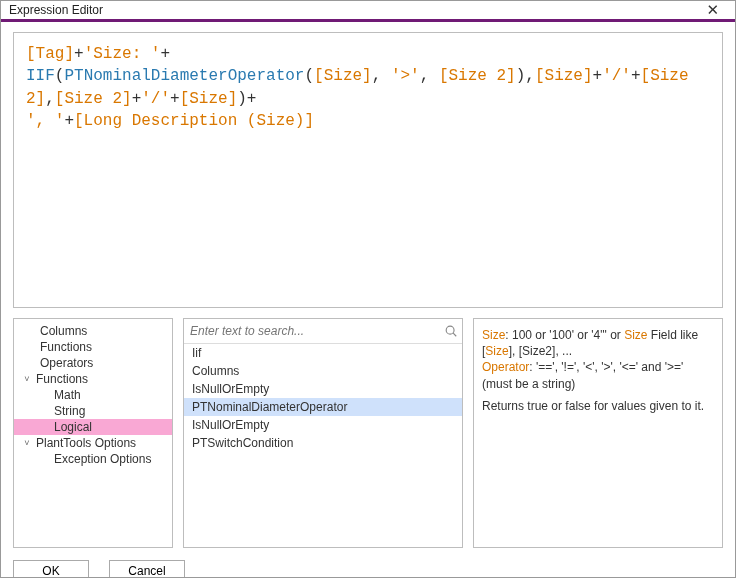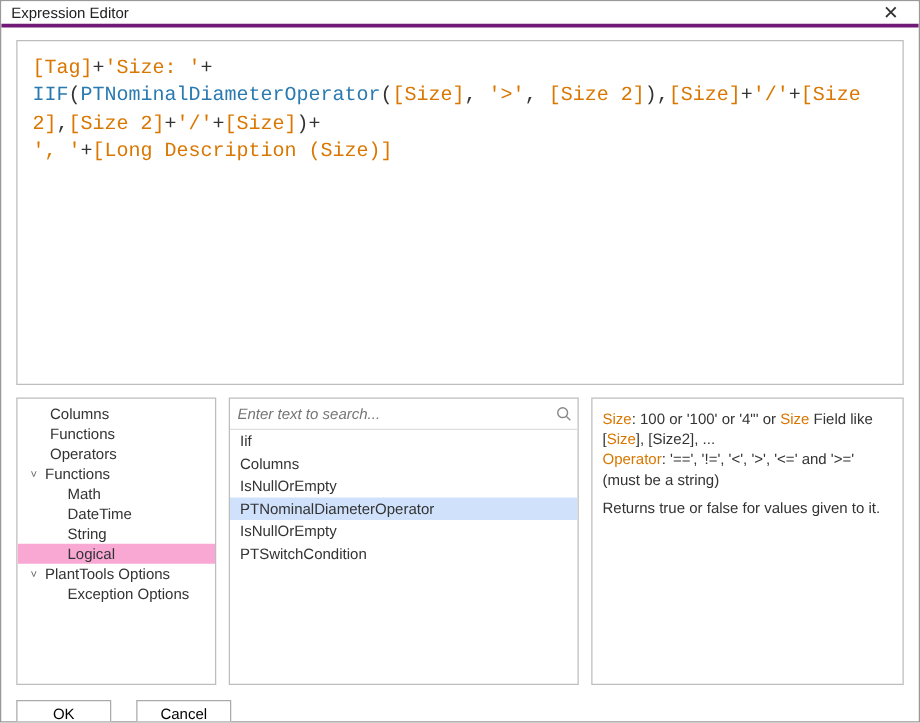--- a/index.html
+++ b/index.html
@@ -135,23 +135,20 @@
             <span>Operators</span>
           </div>
           <div class="tree-row indent0">
             <span class="expander">˅</span>
             <span>Functions</span>
           </div>
           <div class="tree-row indent2">
             <span>Math</span>
           </div>
           <div class="tree-row indent2">
-            <span>DateTime</span>
-          </div>
-          <div class="tree-row indent2">
             <span>String</span>
           </div>
           <div class="tree-row indent2 selected">
             <span>Logical</span>
           </div>
           <div class="tree-row indent0">
             <span class="expander">˅</span>
             <span>PlantTools Options</span>
           </div>
           <div class="tree-row indent2">

